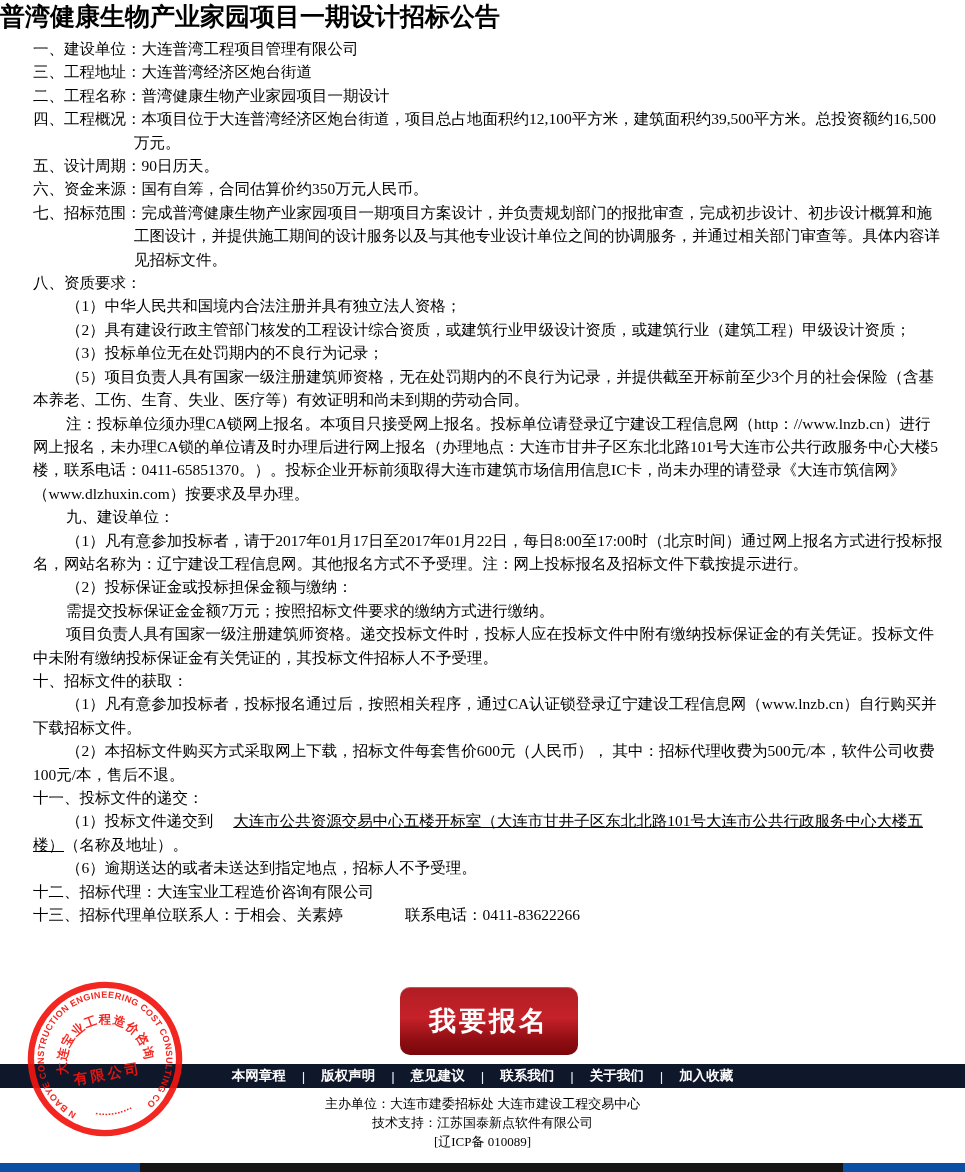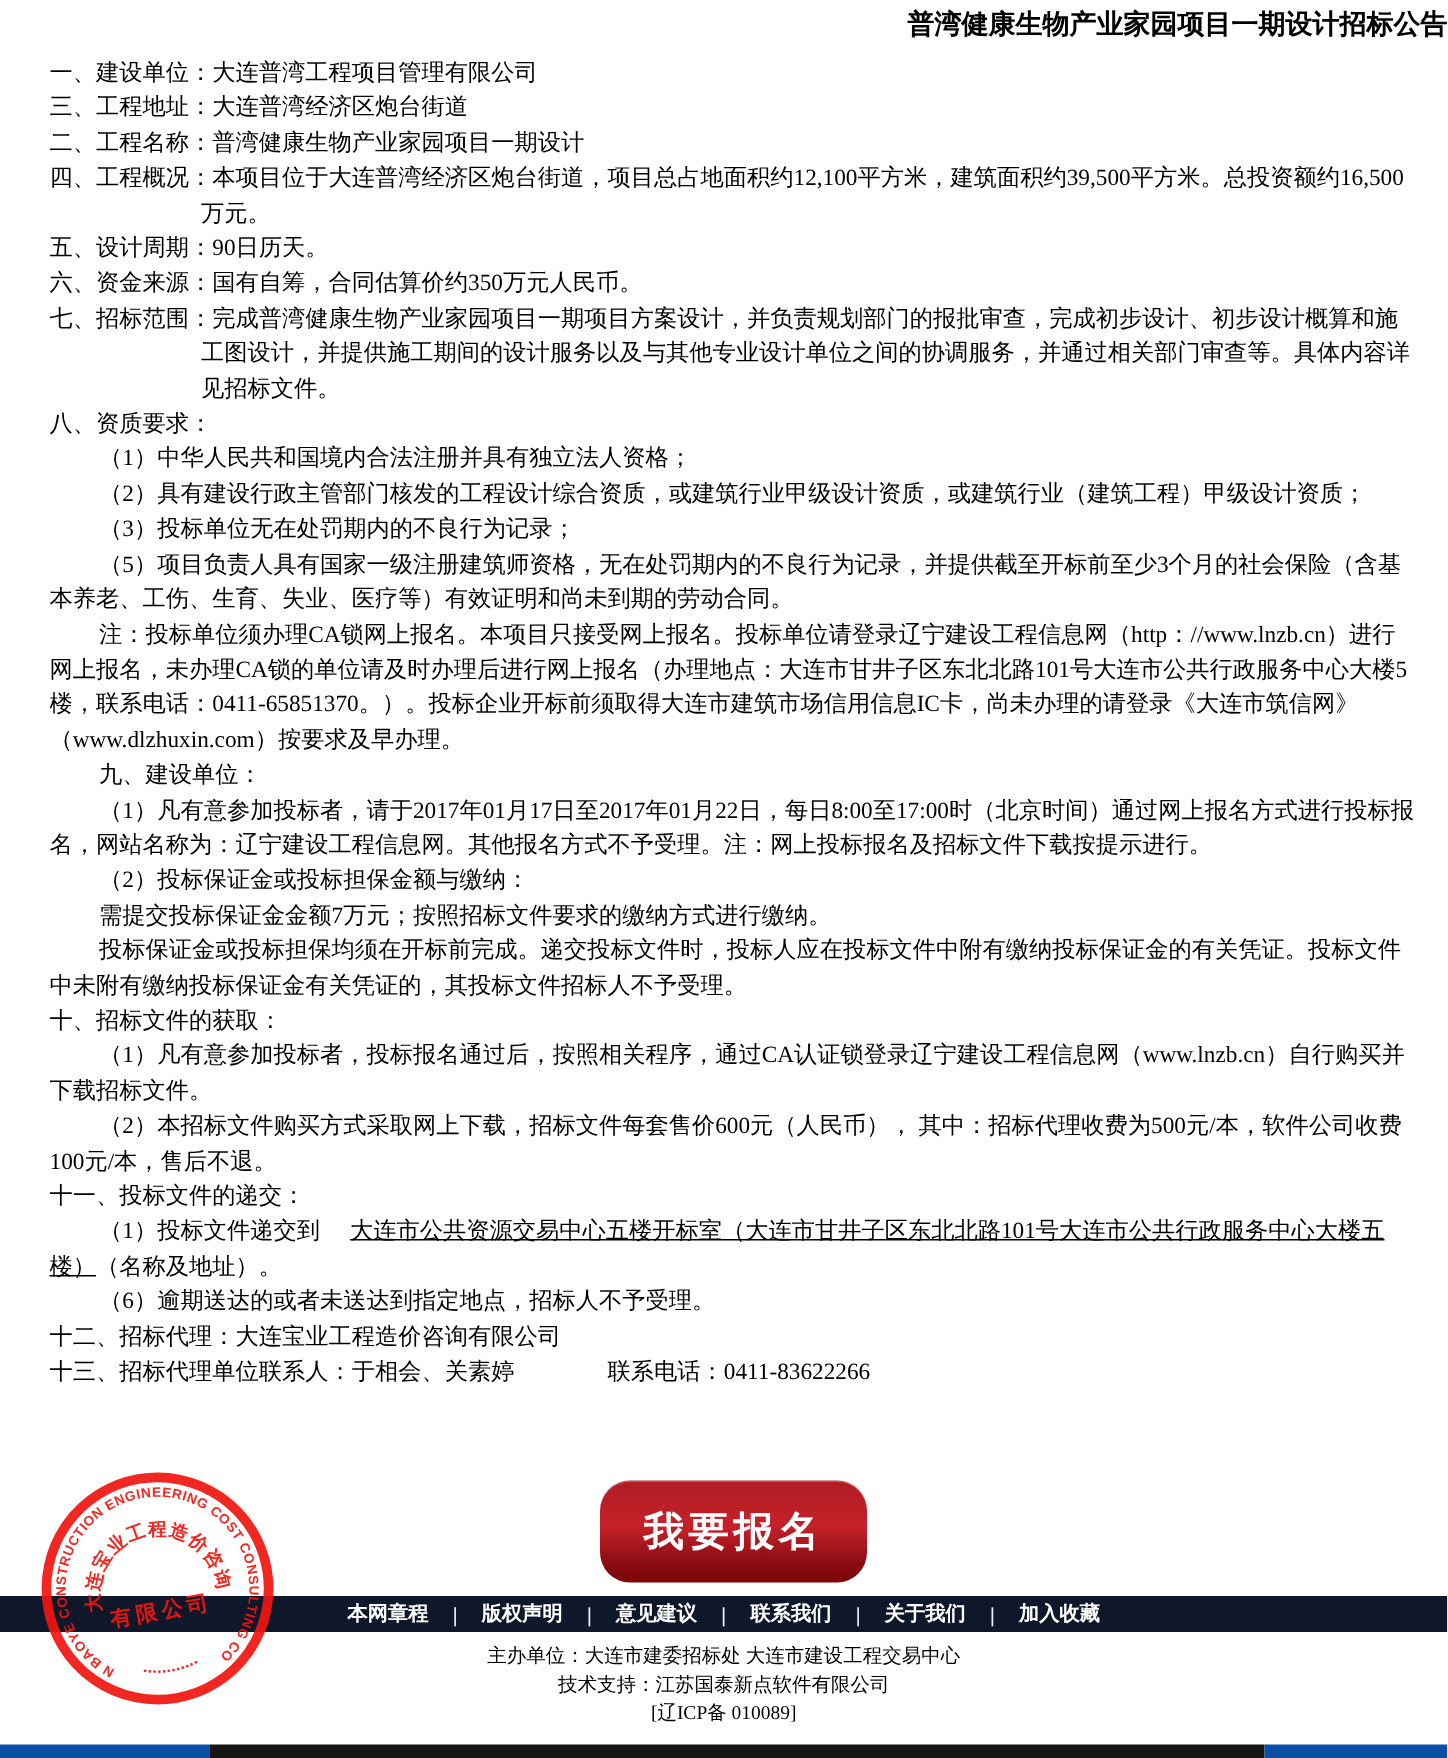--- a/index.html
+++ b/index.html
@@ -6,44 +6,44 @@
   .page{
     position:relative;
     width:965px;height:1172px;
     background:#ffffff;
     overflow:hidden;
     font-family:"Liberation Serif","DejaVu Serif",serif;
     color:#000;
   }
   .doc-title{
     padding-top:5px;
-    text-align:right;
+    text-align:left;
     font-family:"Liberation Sans","DejaVu Sans",sans-serif;
     font-weight:bold;
-    font-size:18px;
+    font-size:25px;
     line-height:22px;
   }
   .doc-body{
     padding:10px 20px 0 33px;
     font-size:15.5px;
     line-height:23.4px;
     height:935px;
     overflow:hidden;
   }
   .doc-body p.para{margin:0;padding:0;}
   .doc-body p.sub{text-indent:33px;}
   .doc-body p.hang{padding-left:101px;text-indent:-101px;}
   .doc-body span.u{text-decoration:underline;margin-left:20px;}
   .doc-body span.gap{display:inline-block;width:62px;}
   .apply-button{
     position:absolute;
     left:400px;top:987px;
     width:178px;height:68px;
     border:none;
-    border-radius:20px;
+    border-radius:10px;
     background:linear-gradient(180deg,#b01d24 0%,#c62129 45%,#8c0d12 80%,#7a060a 100%);
     color:#ffffff;
     font-family:"Liberation Sans","DejaVu Sans",sans-serif;
     font-weight:bold;
     font-size:27px;
     letter-spacing:3px;
     display:flex;align-items:center;justify-content:center;
     cursor:pointer;
     box-shadow:inset 0 1px 0 rgba(255,255,255,.25);
   }
@@ -101,21 +101,21 @@
       <p class="para"><span>八、资质要求：</span></p>
       <p class="para sub"><span>（1）中华人民共和国境内合法注册并具有独立法人资格；</span></p>
       <p class="para sub"><span>（2）具有建设行政主管部门核发的工程设计综合资质，或建筑行业甲级设计资质，或建筑行业（建筑工程）甲级设计资质；</span></p>
       <p class="para sub"><span>（3）投标单位无在处罚期内的不良行为记录；</span></p>
       <p class="para sub"><span>（5）项目负责人具有国家一级注册建筑师资格，无在处罚期内的不良行为记录，并提供截至开标前至少3个月的社会保险（含基本养老、工伤、生育、失业、医疗等）有效证明和尚未到期的劳动合同。</span></p>
       <p class="para sub"><span>注：投标单位须办理CA锁网上报名。本项目只接受网上报名。投标单位请登录辽宁建设工程信息网（http：//www.lnzb.cn）进行网上报名，未办理CA锁的单位请及时办理后进行网上报名（办理地点：大连市甘井子区东北北路101号大连市公共行政服务中心大楼5楼，联系电话：0411-65851370。）。投标企业开标前须取得大连市建筑市场信用信息IC卡，尚未办理的请登录《大连市筑信网》（www.dlzhuxin.com）按要求及早办理。</span></p>
       <p class="para sub"><span>九、建设单位：</span></p>
       <p class="para sub"><span>（1）凡有意参加投标者，请于2017年01月17日至2017年01月22日，每日8:00至17:00时（北京时间）通过网上报名方式进行投标报名，网站名称为：辽宁建设工程信息网。其他报名方式不予受理。注：网上投标报名及招标文件下载按提示进行。</span></p>
       <p class="para sub"><span>（2）投标保证金或投标担保金额与缴纳：</span></p>
       <p class="para sub"><span>需提交投标保证金金额7万元；按照招标文件要求的缴纳方式进行缴纳。</span></p>
-      <p class="para sub"><span>投标保证金或投标担保均须在开标前完成。递交投标文件时，投标人应在投标文件中附有缴纳投标保证金的有关凭证。投标文件中未附有缴纳投标保证金有关凭证的，其投标文件招标人不予受理。</span></p>
+      <p class="para sub"><span>项目负责人具有国家一级注册建筑师资格。递交投标文件时，投标人应在投标文件中附有缴纳投标保证金的有关凭证。投标文件中未附有缴纳投标保证金有关凭证的，其投标文件招标人不予受理。</span></p>
       <p class="para"><span>十、招标文件的获取：</span></p>
       <p class="para sub"><span>（1）凡有意参加投标者，投标报名通过后，按照相关程序，通过CA认证锁登录辽宁建设工程信息网（www.lnzb.cn）自行购买并下载招标文件。</span></p>
       <p class="para sub"><span>（2）本招标文件购买方式采取网上下载，招标文件每套售价600元（人民币）， 其中：招标代理收费为500元/本，软件公司收费 100元/本，售后不退。</span></p>
       <p class="para"><span>十一、投标文件的递交：</span></p>
       <p class="para sub"><span>（1）投标文件递交到</span><span class="u">大连市公共资源交易中心五楼开标室（大连市甘井子区东北北路101号大连市公共行政服务中心大楼五楼）</span><span>（名称及地址）。</span></p>
       <p class="para sub"><span>（6）逾期送达的或者未送达到指定地点，招标人不予受理。</span></p>
       <p class="para"><span>十二、招标代理：大连宝业工程造价咨询有限公司</span></p>
       <p class="para"><span>十三、招标代理单位联系人：于相会、关素婷</span><span class="gap"></span><span>联系电话：0411-83622266</span></p>
     </div>
 

